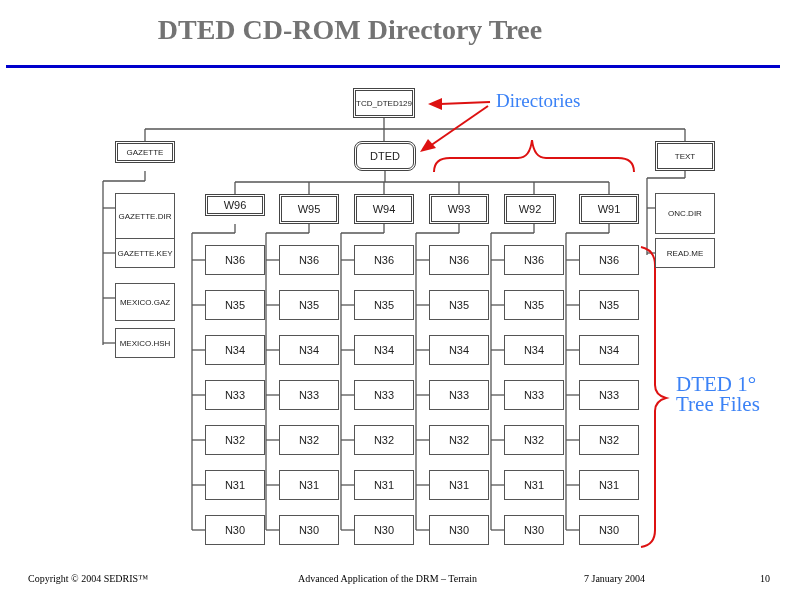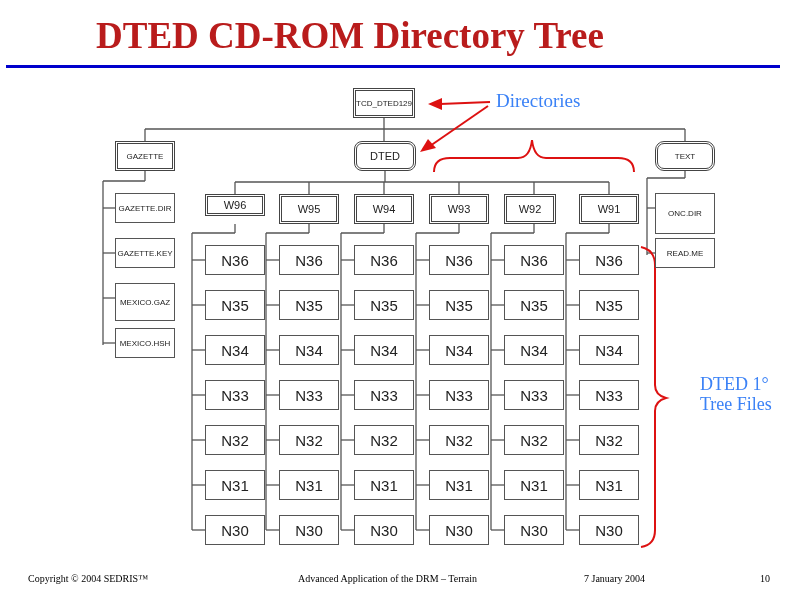--- a/index.html
+++ b/index.html
@@ -1,27 +1,27 @@
 <!DOCTYPE html>
 <html><head>
 <meta charset="utf-8">
 <style>
   html, body { margin: 0; padding: 0; }
   body { width: 800px; height: 600px; background: #ffffff; position: relative; overflow: hidden; font-family: "Liberation Sans", sans-serif; }
-  .title { position: absolute; left: 0; top: 14px; width: 700px; text-align: center; font-family: "Liberation Serif", serif; font-weight: bold; font-size: 37px; color: #b91c1c; }
+  .title { position: absolute; left: 0; top: 14px; width: 700px; text-align: center; font-family: "Liberation Serif", serif; font-weight: bold; font-size: 28px; color: #737373; }
   .rule { position: absolute; left: 6px; top: 65px; width: 774px; height: 3px; background: #0000cc; }
   #diagram { position: absolute; left: 0; top: 0; width: 800px; height: 600px; }
   .node { position: absolute; box-sizing: border-box; background: #fff; border: 1px solid #555; display: flex; align-items: center; justify-content: center; color: #222; }
   .node.dir { border: 3px double #444; }
-  .node.cell { font-size: 15px; }
+  .node.cell { font-size: 11px; }
   .node.small { font-size: 8px; }
   .node.wdir { font-size: 11px; }
   .ann { position: absolute; font-family: "Liberation Serif", serif; color: #3b82f6; }
   .ann-dirs { left: 496px; top: 90px; font-size: 19px; }
-  .ann-cells { left: 676px; top: 374px; font-size: 18px; line-height: 20px; margin-left: 24px; }
+  .ann-cells { left: 676px; top: 374px; font-size: 21px; line-height: 20px; }
   .footer { position: absolute; top: 573px; font-family: "Liberation Serif", serif; font-size: 10px; color: #000; }
 </style>
 </head>
 <body>
 
 <div class="title">DTED CD-ROM Directory Tree</div>
 <div class="rule"></div>
 
 <svg id="lines" width="800" height="600" style="position:absolute;left:0;top:0;">
   <g id="tree-lines" stroke="#555" stroke-width="1.3" fill="none">
@@ -118,22 +118,22 @@
     <polygon points="420,152 428,139 436,148" fill="#dd1111" stroke="none"></polygon>
 
     <path d="M434,172 Q434,158 450,158 L518,158 Q530,158 532,140 Q534,158 546,158 L618,158 Q634,158 634,172"></path>
 
     <path d="M641,247 Q655,250 655,265 L655,385 Q655,395 666,398 Q655,401 655,411 L655,530 Q655,545 641,547"></path>
   </g>
 </svg>
 
 <div id="diagram">
     <div class="node dir small" style="left: 353px; top: 88px; width: 62px; height: 30px;">TCD_DTED129</div>
-    <div class="node dir small" style="left: 115px; top: 141px; width: 60px; height: 30px;">GAZETTE</div>
-    <div class="node cell small" style="left: 115px; top: 193px; width: 60px; height: 30px;">GAZETTE.DIR</div>
+    <div class="node dir small" style="left: 115px; top: 141px; width: 60px; height: 22px;">GAZETTE</div>
+    <div class="node cell small" style="left: 115px; top: 193px; width: 60px; height: 46px;">GAZETTE.DIR</div>
     <div class="node cell small" style="left: 115px; top: 238px; width: 60px; height: 30px;">GAZETTE.KEY</div>
     <div class="node cell small" style="left: 115px; top: 283px; width: 60px; height: 38px;">MEXICO.GAZ</div>
     <div class="node cell small" style="left: 115px; top: 328px; width: 60px; height: 30px;">MEXICO.HSH</div>
     <div class="node dir wdir" style="left: 354px; top: 141px; width: 62px; height: 30px; border-radius: 8px;">DTED</div>
     <div class="node dir wdir" style="left: 205px; top: 194px; width: 60px; height: 22px;">W96</div>
     <div class="node cell" style="left: 205px; top: 245px; width: 60px; height: 30px;">N36</div>
     <div class="node cell" style="left: 205px; top: 290px; width: 60px; height: 30px;">N35</div>
     <div class="node cell" style="left: 205px; top: 335px; width: 60px; height: 30px;">N34</div>
     <div class="node cell" style="left: 205px; top: 380px; width: 60px; height: 30px;">N33</div>
     <div class="node cell" style="left: 205px; top: 425px; width: 60px; height: 30px;">N32</div>
@@ -172,21 +172,21 @@
     <div class="node cell" style="left: 504px; top: 470px; width: 60px; height: 30px;">N31</div>
     <div class="node cell" style="left: 504px; top: 515px; width: 60px; height: 30px;">N30</div>
     <div class="node dir wdir" style="left: 579px; top: 194px; width: 60px; height: 30px;">W91</div>
     <div class="node cell" style="left: 579px; top: 245px; width: 60px; height: 30px;">N36</div>
     <div class="node cell" style="left: 579px; top: 290px; width: 60px; height: 30px;">N35</div>
     <div class="node cell" style="left: 579px; top: 335px; width: 60px; height: 30px;">N34</div>
     <div class="node cell" style="left: 579px; top: 380px; width: 60px; height: 30px;">N33</div>
     <div class="node cell" style="left: 579px; top: 425px; width: 60px; height: 30px;">N32</div>
     <div class="node cell" style="left: 579px; top: 470px; width: 60px; height: 30px;">N31</div>
     <div class="node cell" style="left: 579px; top: 515px; width: 60px; height: 30px;">N30</div>
-    <div class="node dir small" style="left: 655px; top: 141px; width: 60px; height: 30px; border-radius: 9px;">TEXT</div>
+    <div class="node dir small" style="left: 655px; top: 141px; width: 60px; height: 30px;">TEXT</div>
     <div class="node cell small" style="left: 655px; top: 193px; width: 60px; height: 41px;">ONC.DIR</div>
     <div class="node cell small" style="left: 655px; top: 238px; width: 60px; height: 30px;">READ.ME</div>
   </div>
 
 <div class="ann ann-dirs">Directories</div>
 <div class="ann ann-cells">
   <div>DTED 1°</div>
   <div>Tree Files</div>
 </div>
 

